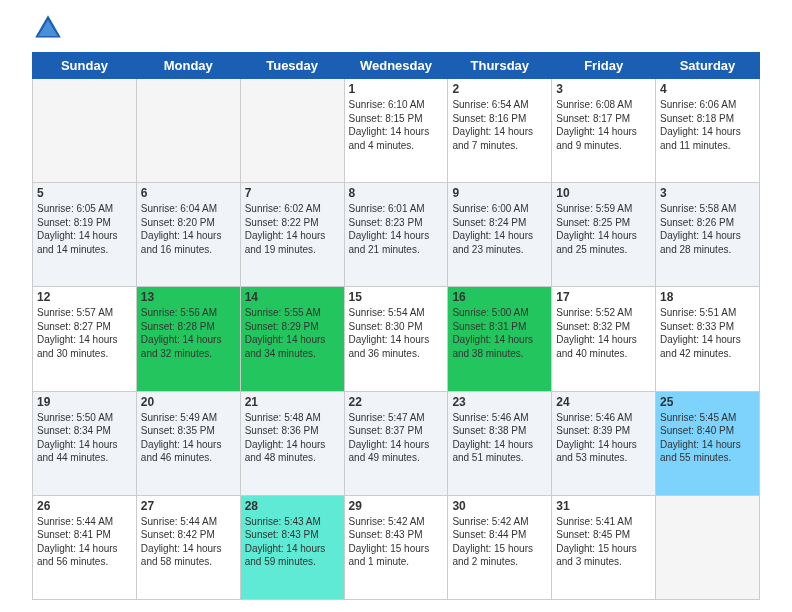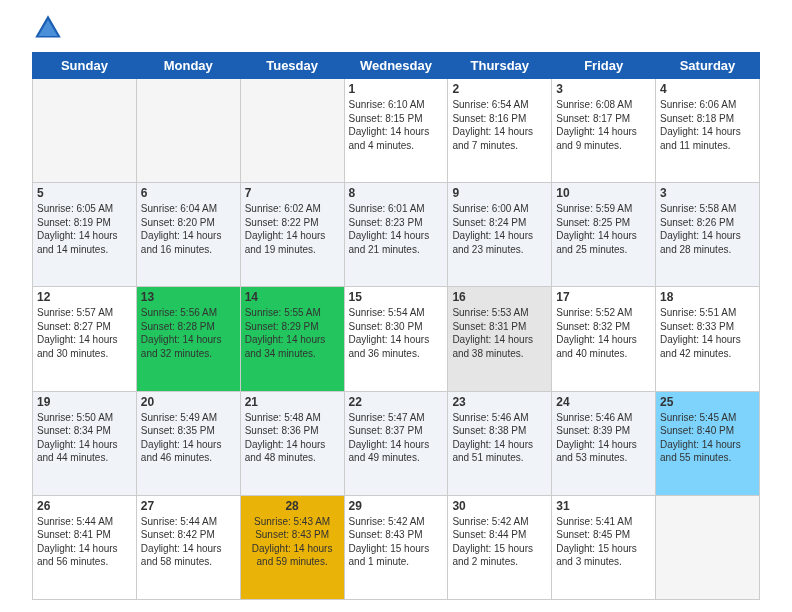--- a/index.html
+++ b/index.html
@@ -246,23 +246,23 @@
 Daylight: 14 hours
 and 34 minutes.</div>
           </td>
           <td style="background-color: rgb(255, 255, 255);">
             <span class="day-num">15</span>
             <div class="cell-content">Sunrise: 5:54 AM
 Sunset: 8:30 PM
 Daylight: 14 hours
 and 36 minutes.</div>
           </td>
-          <td style="background-color: #e5e5e5;">
+          <td style="background-color: #22c55e;">
             <span class="day-num">16</span>
-            <div class="cell-content">Sunrise: 5:53 AM
+            <div class="cell-content">Sunrise: 5:00 AM
 Sunset: 8:31 PM
 Daylight: 14 hours
 and 38 minutes.</div>
           </td>
           <td style="background-color: rgb(255, 255, 255);">
             <span class="day-num">17</span>
             <div class="cell-content">Sunrise: 5:52 AM
 Sunset: 8:32 PM
 Daylight: 14 hours
 and 40 minutes.</div>
@@ -334,21 +334,21 @@
 Daylight: 14 hours
 and 56 minutes.</div>
           </td>
           <td style="background-color: rgb(255, 255, 255);">
             <span class="day-num">27</span>
             <div class="cell-content">Sunrise: 5:44 AM
 Sunset: 8:42 PM
 Daylight: 14 hours
 and 58 minutes.</div>
           </td>
-          <td style="background-color: #eab308; text-align: center;">
+          <td style="background-color: #5eead4;">
             <span class="day-num">28</span>
             <div class="cell-content">Sunrise: 5:43 AM
 Sunset: 8:43 PM
 Daylight: 14 hours
 and 59 minutes.</div>
           </td>
           <td style="background-color: rgb(255, 255, 255);">
             <span class="day-num">29</span>
             <div class="cell-content">Sunrise: 5:42 AM
 Sunset: 8:43 PM

